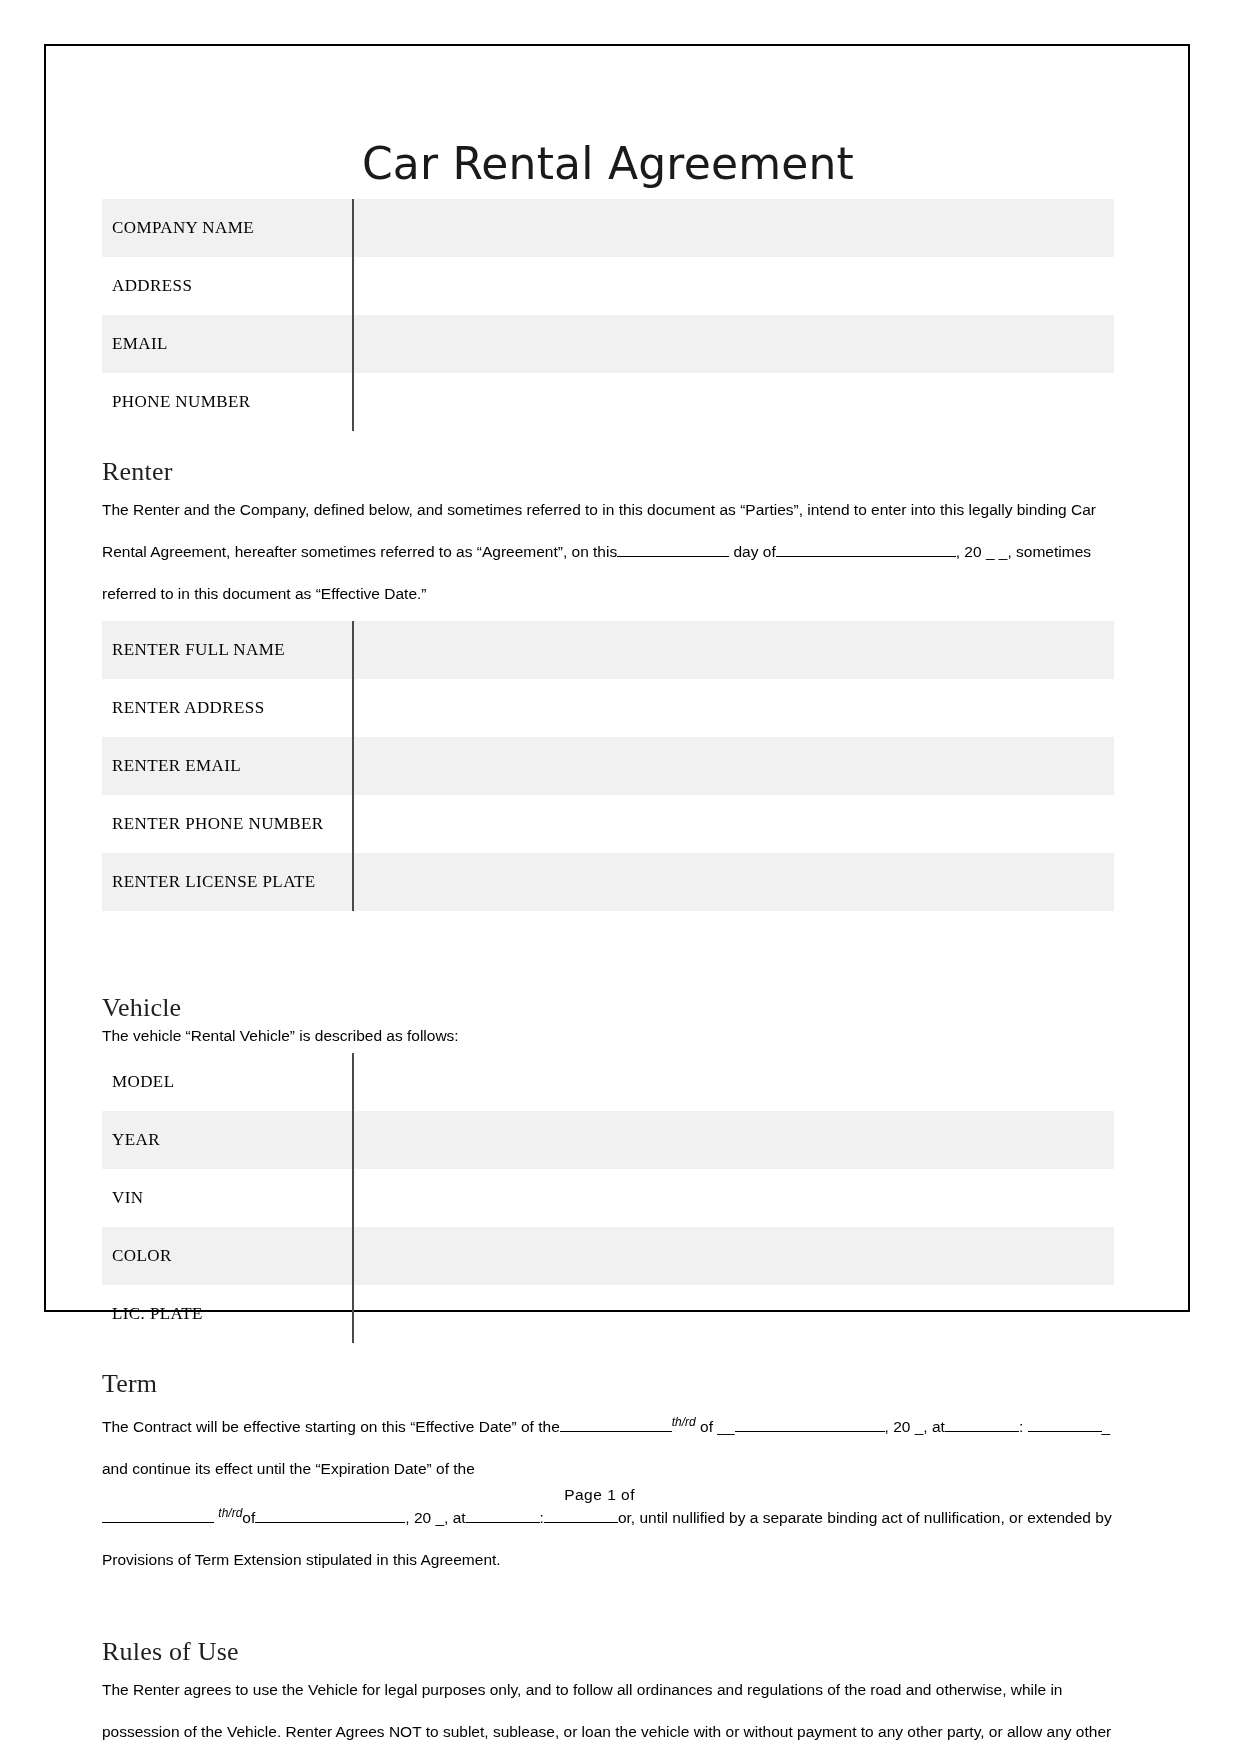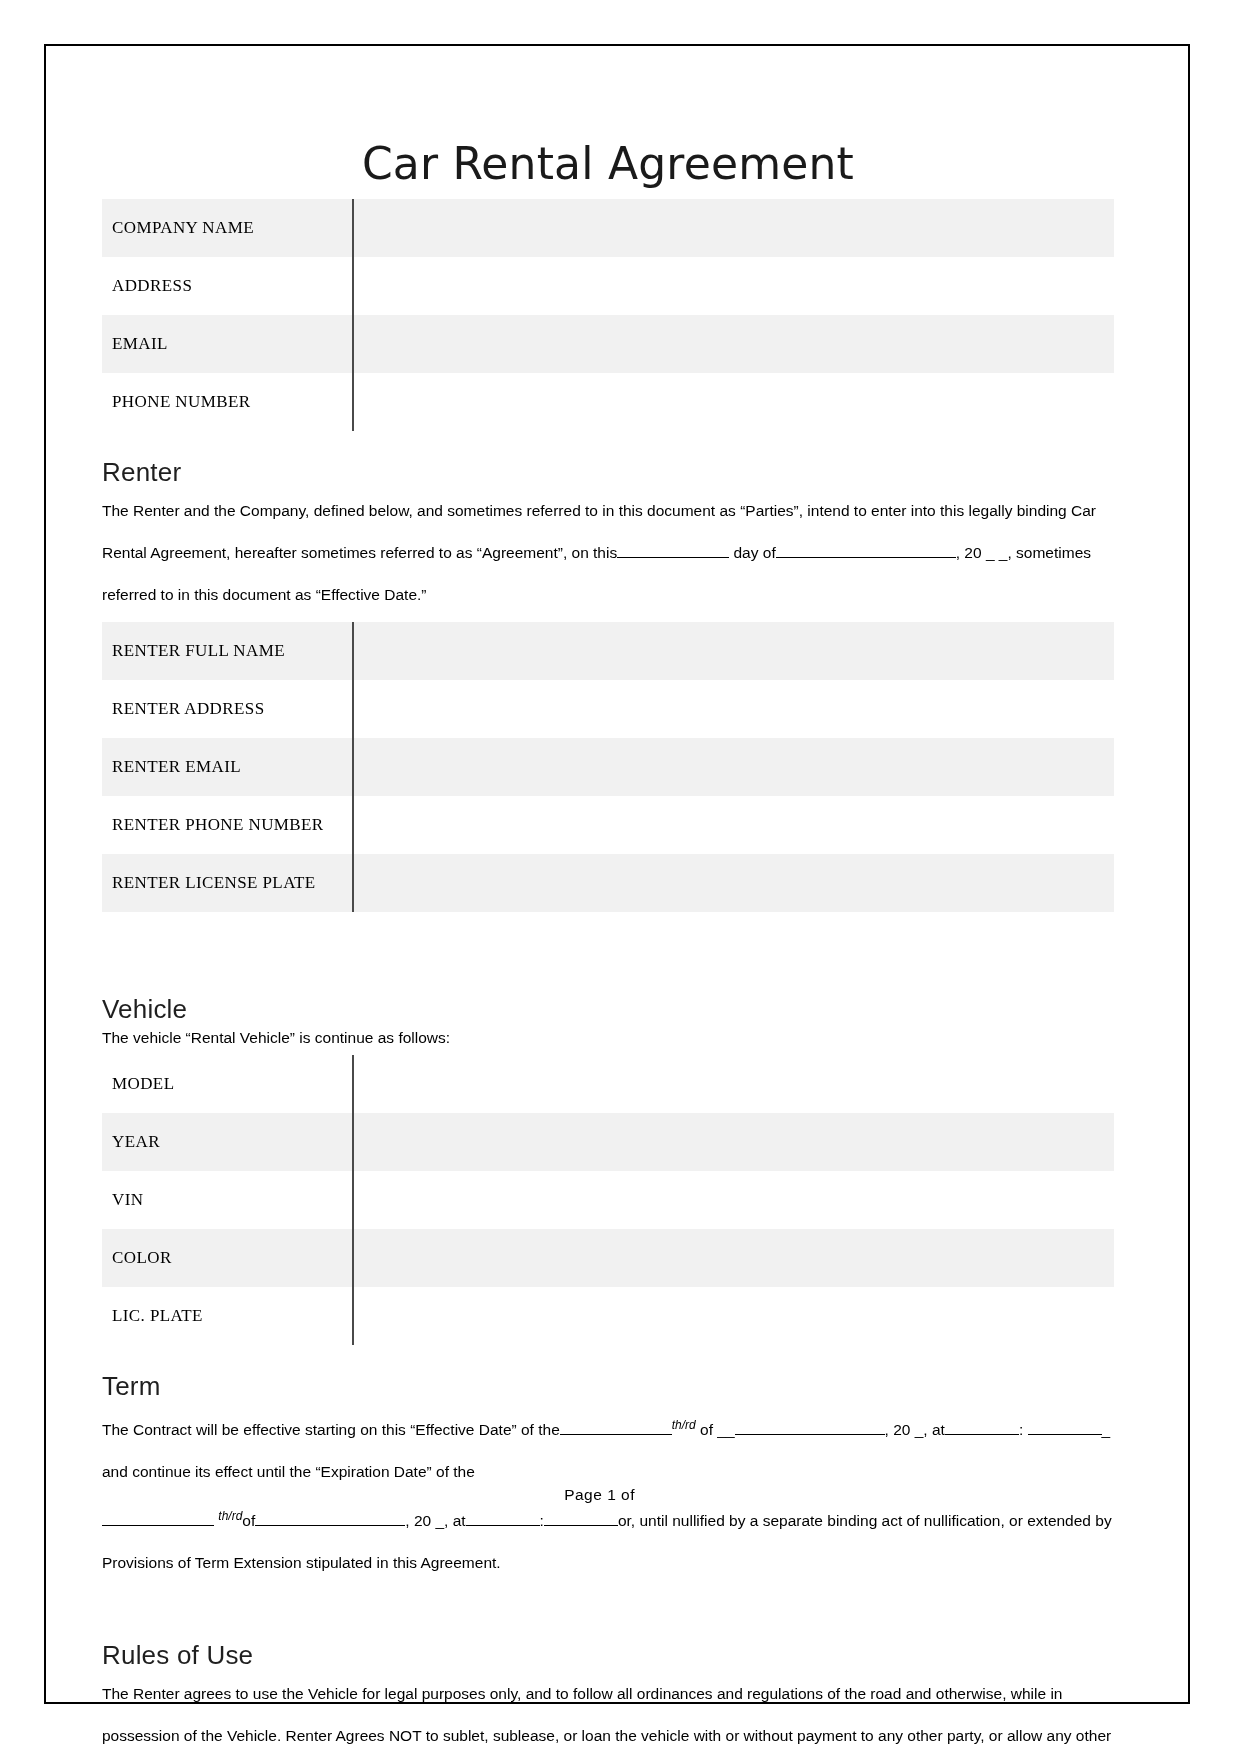--- a/index.html
+++ b/index.html
@@ -11,21 +11,21 @@
     width: 1241px;
     height: 1754px;
     font-family: "Liberation Sans", sans-serif;
     color: #000000;
   }
   .page {
     position: absolute;
     left: 44px;
     top: 44px;
     width: 1146px;
-    height: 1660px;
+    height: 1268px;
     border: 2px solid #000000;
     box-sizing: border-box;
     background: #ffffff;
   }
   .inner {
     position: absolute;
     left: 56px;
     top: 0;
     width: 1012px;
   }
@@ -63,21 +63,21 @@
   }
   .field-table td.value {
     padding-left: 8px;
   }
   .field-table tr.shaded td.label,
   .field-table tr.shaded td.value {
     background: #f1f1f1;
   }
   
   .section-h {
-    font-family: Liberation Sans, sans-serif;
+    font-family: Liberation Serif, serif;
     font-weight: 400;
     font-size: 26px;
     color: #1f1f1f;
     margin: 26px 0 2px 0;
     letter-spacing: 0.2px;
   }
   
   p.body {
     font-family: "Liberation Sans", sans-serif;
     font-size: 15.5px;
@@ -180,21 +180,21 @@
         <tr class="shaded">
           <td class="label">RENTER LICENSE PLATE</td>
           <td class="value"></td>
         </tr>
       </tbody>
     </table>
 
     <div class="spacer-lg"></div>
 
     <div class="section-h">Vehicle</div>
-    <p class="body tight">The vehicle “Rental Vehicle” is continue as follows:</p>
+    <p class="body tight">The vehicle “Rental Vehicle” is described as follows:</p>
 
     <table class="field-table">
       <tbody>
         <tr>
           <td class="label">MODEL</td>
           <td class="value"></td>
         </tr>
         <tr class="shaded">
           <td class="label">YEAR</td>
           <td class="value"></td>

